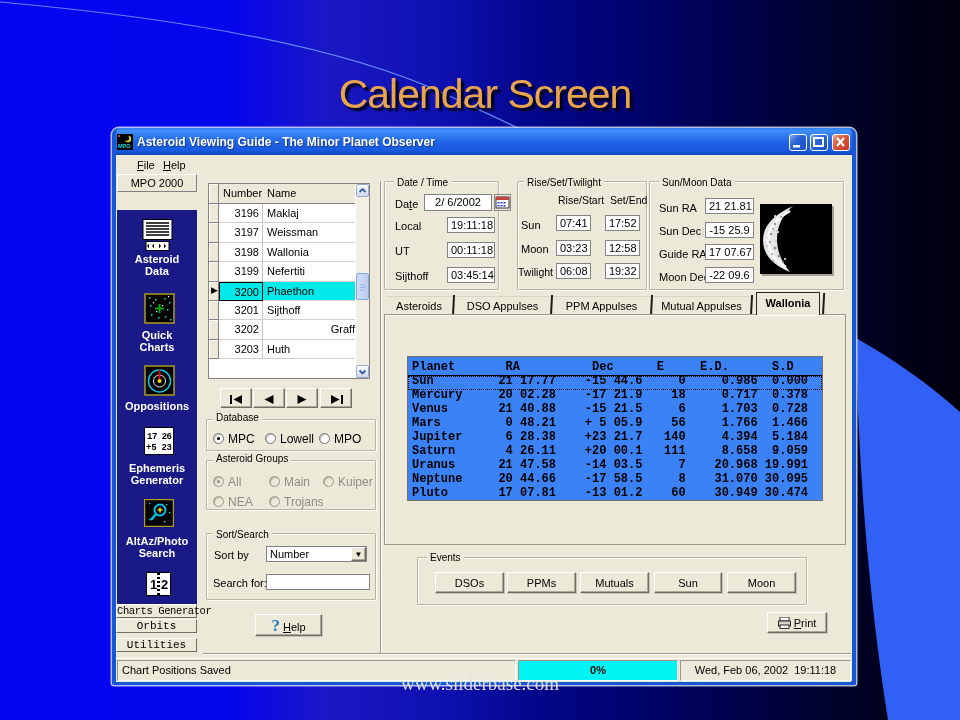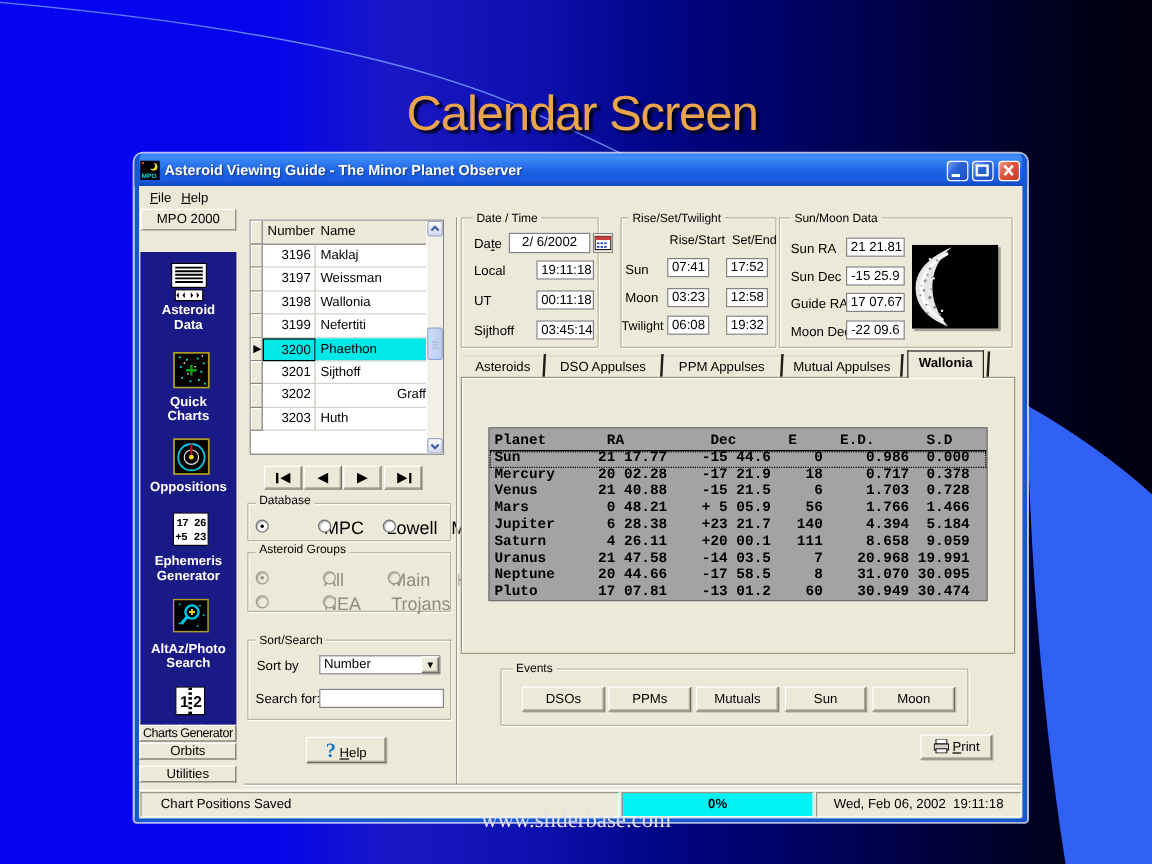--- a/index.html
+++ b/index.html
@@ -21,32 +21,32 @@
 #titletext{position:absolute;left:25px;top:7px;color:#fff;font-size:12px;font-weight:bold;
  text-shadow:1px 1px 1px #1a3e8c;white-space:nowrap;}
 #appicon{position:absolute;left:5px;top:6px;width:16px;height:16px;background:#000;}
 .tbtn{position:absolute;top:6px;width:18px;height:17px;border-radius:3px;
  border:1px solid #fff;box-sizing:border-box;color:#fff;}
 #btnmin{left:677px;background:linear-gradient(135deg,#7ba4f0 0%,#2a62d8 40%,#1d4fc4 100%);}
 #btnmax{left:698px;background:linear-gradient(135deg,#7ba4f0 0%,#2a62d8 40%,#1d4fc4 100%);}
 #btnclose{left:720px;background:linear-gradient(135deg,#f0a088 0%,#dd5840 40%,#c83a20 100%);}
 
 #client{position:absolute;left:4px;top:27px;width:735px;height:526px;background:#ece9d8;font-size:11px;color:#000;}
-#menubar{position:absolute;left:4px;top:0;width:735px;height:18px;text-decoration:underline;}
+#menubar{position:absolute;left:16px;top:0;width:735px;height:18px;text-decoration:underline;}
 u{text-decoration:underline;}
 
 #mpobtn{position:absolute;left:1px;top:19px;width:80px;height:18px;background:#ece9d8;
  border:1px solid #fff;border-right-color:#808080;border-bottom-color:#808080;
  box-sizing:border-box;text-align:center;line-height:16px;}
 #sidebar{position:absolute;left:1px;top:39px;width:80px;height:406px;background:#1a1a87;
  color:#fff;font-weight:bold;text-align:center;margin-top:16px;}
 .sbtxt{position:absolute;width:80px;left:0;line-height:12px;font-size:11px;}
 .sbbtn{position:absolute;left:0px;width:81px;height:14px;background:#ece9d8;
  border:1px solid #fff;border-right-color:#716f64;border-bottom-color:#716f64;
- box-sizing:border-box;text-align:center;line-height:12px;font-size:11px;white-space:nowrap;}
+ box-sizing:border-box;text-align:center;line-height:12px;font-size:11px;white-space:nowrap;font-family:Liberation Mono, monospace;}
 
 .gb{position:absolute;border:1px solid #b9b5a5;border-radius:1px;
  box-shadow:inset 1px 1px 0 #fdfdf8, 1px 1px 0 #fdfdf8;}
 .gblabel{position:absolute;background:#ece9d8;padding:0 3px;font-size:10px;white-space:nowrap;}
 .tbox{position:absolute;background:#fff;border:1px solid #848284;
  box-sizing:border-box;
  font-size:11px;padding:1px 3px 0 3px;white-space:nowrap;}
 
 #grid{position:absolute;left:92px;top:28px;width:162px;height:196px;background:#fff;
  border:1px solid #848284;box-sizing:border-box;}
@@ -67,36 +67,36 @@
  border:1px solid #fff;border-right-color:#716f64;border-bottom-color:#716f64;
  box-sizing:border-box;box-shadow:inset -1px -1px 0 #aca899;
  text-align:center;padding-top:5px;}
 
 .radio{position:absolute;width:11px;height:11px;border-radius:50%;background:#fff;
  border:1px solid #707070;box-sizing:border-box;box-shadow:inset 1px 1px 1px #00000040;}
 .radio.on:after{content:'';position:absolute;left:3px;top:3px;width:3px;height:3px;border-radius:50%;background:#000;}
 .radio.dis{background:#ece9d8;border-color:#9a988a;}
 .radio.dison{background:#ece9d8;border-color:#9a988a;}
 .radio.dison:after{content:'';position:absolute;left:3px;top:3px;width:3px;height:3px;border-radius:50%;background:#8d8d83;}
-.rlabel{position:absolute;font-size:15px;margin-left:42px;}
+.rlabel{position:absolute;font-size:12px;}
 .dis2{color:#8d8d83;}
 
 .btn{position:absolute;background:#ece9d8;border:1px solid #fff;
  border-right-color:#716f64;border-bottom-color:#716f64;
  box-sizing:border-box;box-shadow:inset -1px -1px 0 #aca899, 1px 1px 0 #88888860;
  text-align:center;font-size:11px;}
 
 .tab{position:absolute;top:141px;height:19px;background:#ece9d8;
  border-top:1px solid #d8d4c4;box-sizing:border-box;
  text-align:center;line-height:18px;font-size:11px;}
 .tabsep{position:absolute;top:140px;width:2px;height:20px;background:#1c1c18;
  transform:skewX(-3deg);transform-origin:bottom;}
 #tabpanel{position:absolute;left:268px;top:159px;width:462px;height:231px;background:#ece9d8;
  border:1px solid #9a9884;box-sizing:border-box;box-shadow:inset 1px 1px 0 #fff;}
-#ptable{position:absolute;left:291px;top:201px;width:416px;height:145px;background:#a3a3a3;
+#ptable{position:absolute;left:291px;top:201px;width:416px;height:145px;background:#3b82f6;
  border:1px solid #707070;box-sizing:border-box;}
 #ptable pre{margin:0;font-family:"Liberation Mono",monospace;font-size:12px;font-weight:bold;
  line-height:14px;padding:3px 0 0 4px;}
 #hdrline{position:absolute;left:0px;top:18px;width:414px;height:1px;background:#000;}
 #sunfocus{position:absolute;left:1px;top:20px;width:412px;height:12px;outline:1px dotted #000;}
 
 #statusbar{position:absolute;left:0px;top:503px;width:735px;height:23px;background:#ece9d8;border-top:1px solid #fff;}
 .spane{position:absolute;top:1px;height:21px;border:1px solid #9a988a;
  border-bottom-color:#fff;border-right-color:#fff;box-sizing:border-box;background:#ece9d8;line-height:19px;}
 </style></head>
@@ -443,20 +443,20 @@
             <rect x="0.5" y="4" width="12" height="5" fill="#d8d4c8" stroke="#000" stroke-width="0.8"></rect>
             <rect x="2" y="8" width="9" height="3.5" fill="#fff" stroke="#000" stroke-width="0.8"></rect>
           </svg> <u>P</u>rint</div>
 
       <div style="position:absolute;left:264px;top:26px;width:1px;height:473px;background:#9a988a"></div>
       <div style="position:absolute;left:265px;top:26px;width:1px;height:473px;background:#fff"></div>
       <div style="position:absolute;left:87px;top:498px;width:648px;height:1px;background:#9a988a"></div>
       <div style="position:absolute;left:87px;top:499px;width:648px;height:1px;background:#fff"></div>
 
       <div id="statusbar">
-        <div class="spane" style="left:1px;width:399px;padding-left:16px">Chart Positions Saved</div>
+        <div class="spane" style="left:1px;width:399px;padding-left:4px">Chart Positions Saved</div>
         <div class="spane" style="left:402px;width:160px;background:#00f4f4;text-align:center;font-weight:bold">0%</div>
         <div class="spane" style="left:564px;width:171px;text-align:center">Wed, Feb 06, 2002&nbsp;&nbsp;19:11:18</div>
       </div>
     </div>
   </div>
   <div id="wm">www.sliderbase.com</div>
 </div>
 
 </body></html>

